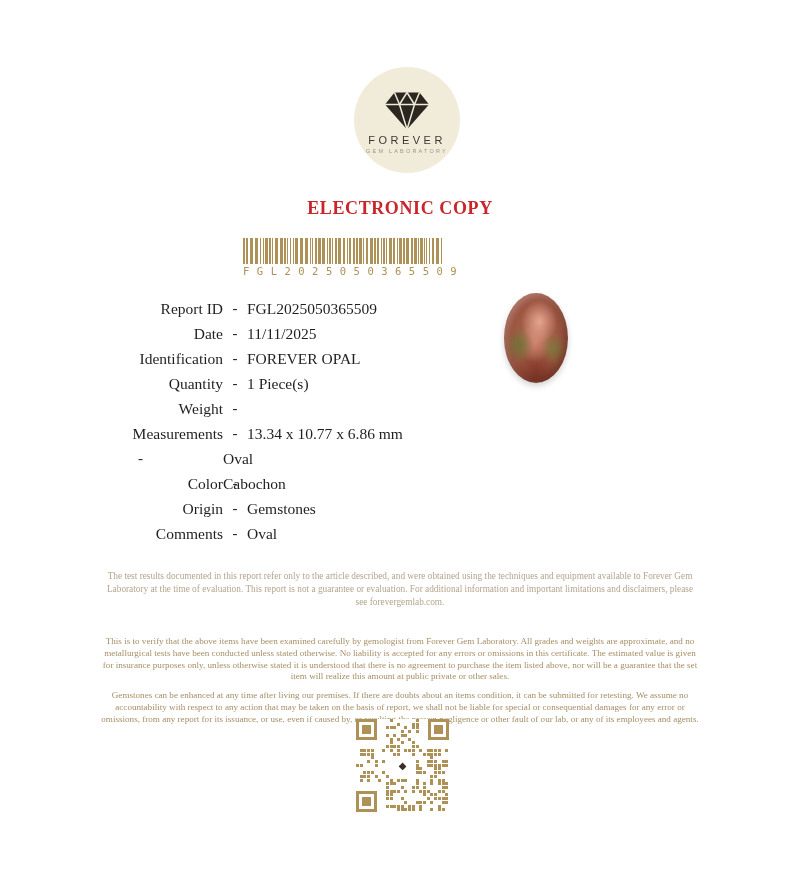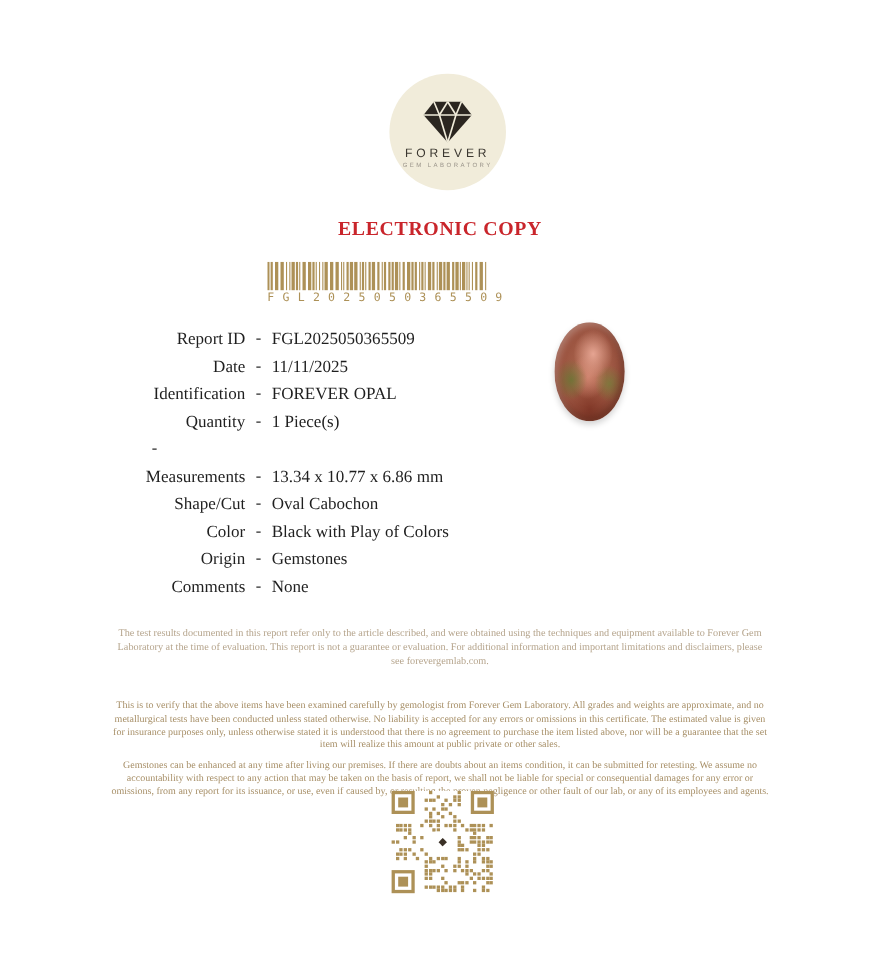--- a/index.html
+++ b/index.html
@@ -131,46 +131,45 @@
       <span class="lbl">Identification</span>
       <span class="dash">-</span>
       <span class="val">FOREVER OPAL</span>
     </div>
     <div class="frow">
       <span class="lbl">Quantity</span>
       <span class="dash">-</span>
       <span class="val">1 Piece(s)</span>
     </div>
     <div class="frow">
+      <span class="lbl">Weight</span>
       <span class="dash">-</span>
     </div>
     <div class="frow">
       <span class="lbl">Measurements</span>
       <span class="dash">-</span>
       <span class="val">13.34 x 10.77 x 6.86 mm</span>
     </div>
     <div class="frow">
-      <span class="lbl">Shape/Cut</span>
       <span class="dash">-</span>
       <span class="val">Oval Cabochon</span>
     </div>
     <div class="frow">
       <span class="lbl">Color</span>
       <span class="dash">-</span>
-      <span class="val">Black with Play of Colors</span>
     </div>
     <div class="frow">
       <span class="lbl">Origin</span>
       <span class="dash">-</span>
       <span class="val">Gemstones</span>
     </div>
     <div class="frow">
       <span class="lbl">Comments</span>
       <span class="dash">-</span>
-      <span class="val">None</span>
+      <span class="val">Oval</span>
     </div>
   </div>
 
   <div class="gem"></div>
 
   <div class="disc disc-1">The test results documented in this report refer only to the article described, and were obtained using the techniques and equipment available to Forever Gem Laboratory at the time of evaluation. This report is not a guarantee or evaluation. For additional information and important limitations and disclaimers, please see forevergemlab.com.</div>
   <div class="disc disc-2">This is to verify that the above items have been examined carefully by gemologist from Forever Gem Laboratory. All grades and weights are approximate, and no metallurgical tests have been conducted unless stated otherwise. No liability is accepted for any errors or omissions in this certificate. The estimated value is given for insurance purposes only, unless otherwise stated it is understood that there is no agreement to purchase the item listed above, nor will be a guarantee that the set item will realize this amount at public private or other sales.</div>
   <div class="disc disc-3">Gemstones can be enhanced at any time after living our premises. If there are doubts about an items condition, it can be submitted for retesting. We assume no accountability with respect to any action that may be taken on the  basis of report, we shall not be liable for special or consequential damages for any error or omissions, from any report for its issuance, or use, even if caused by, or resulting the proven negligence or other fault of our lab, or any of its employees and agents.</div>
 
   <div class="qr">

